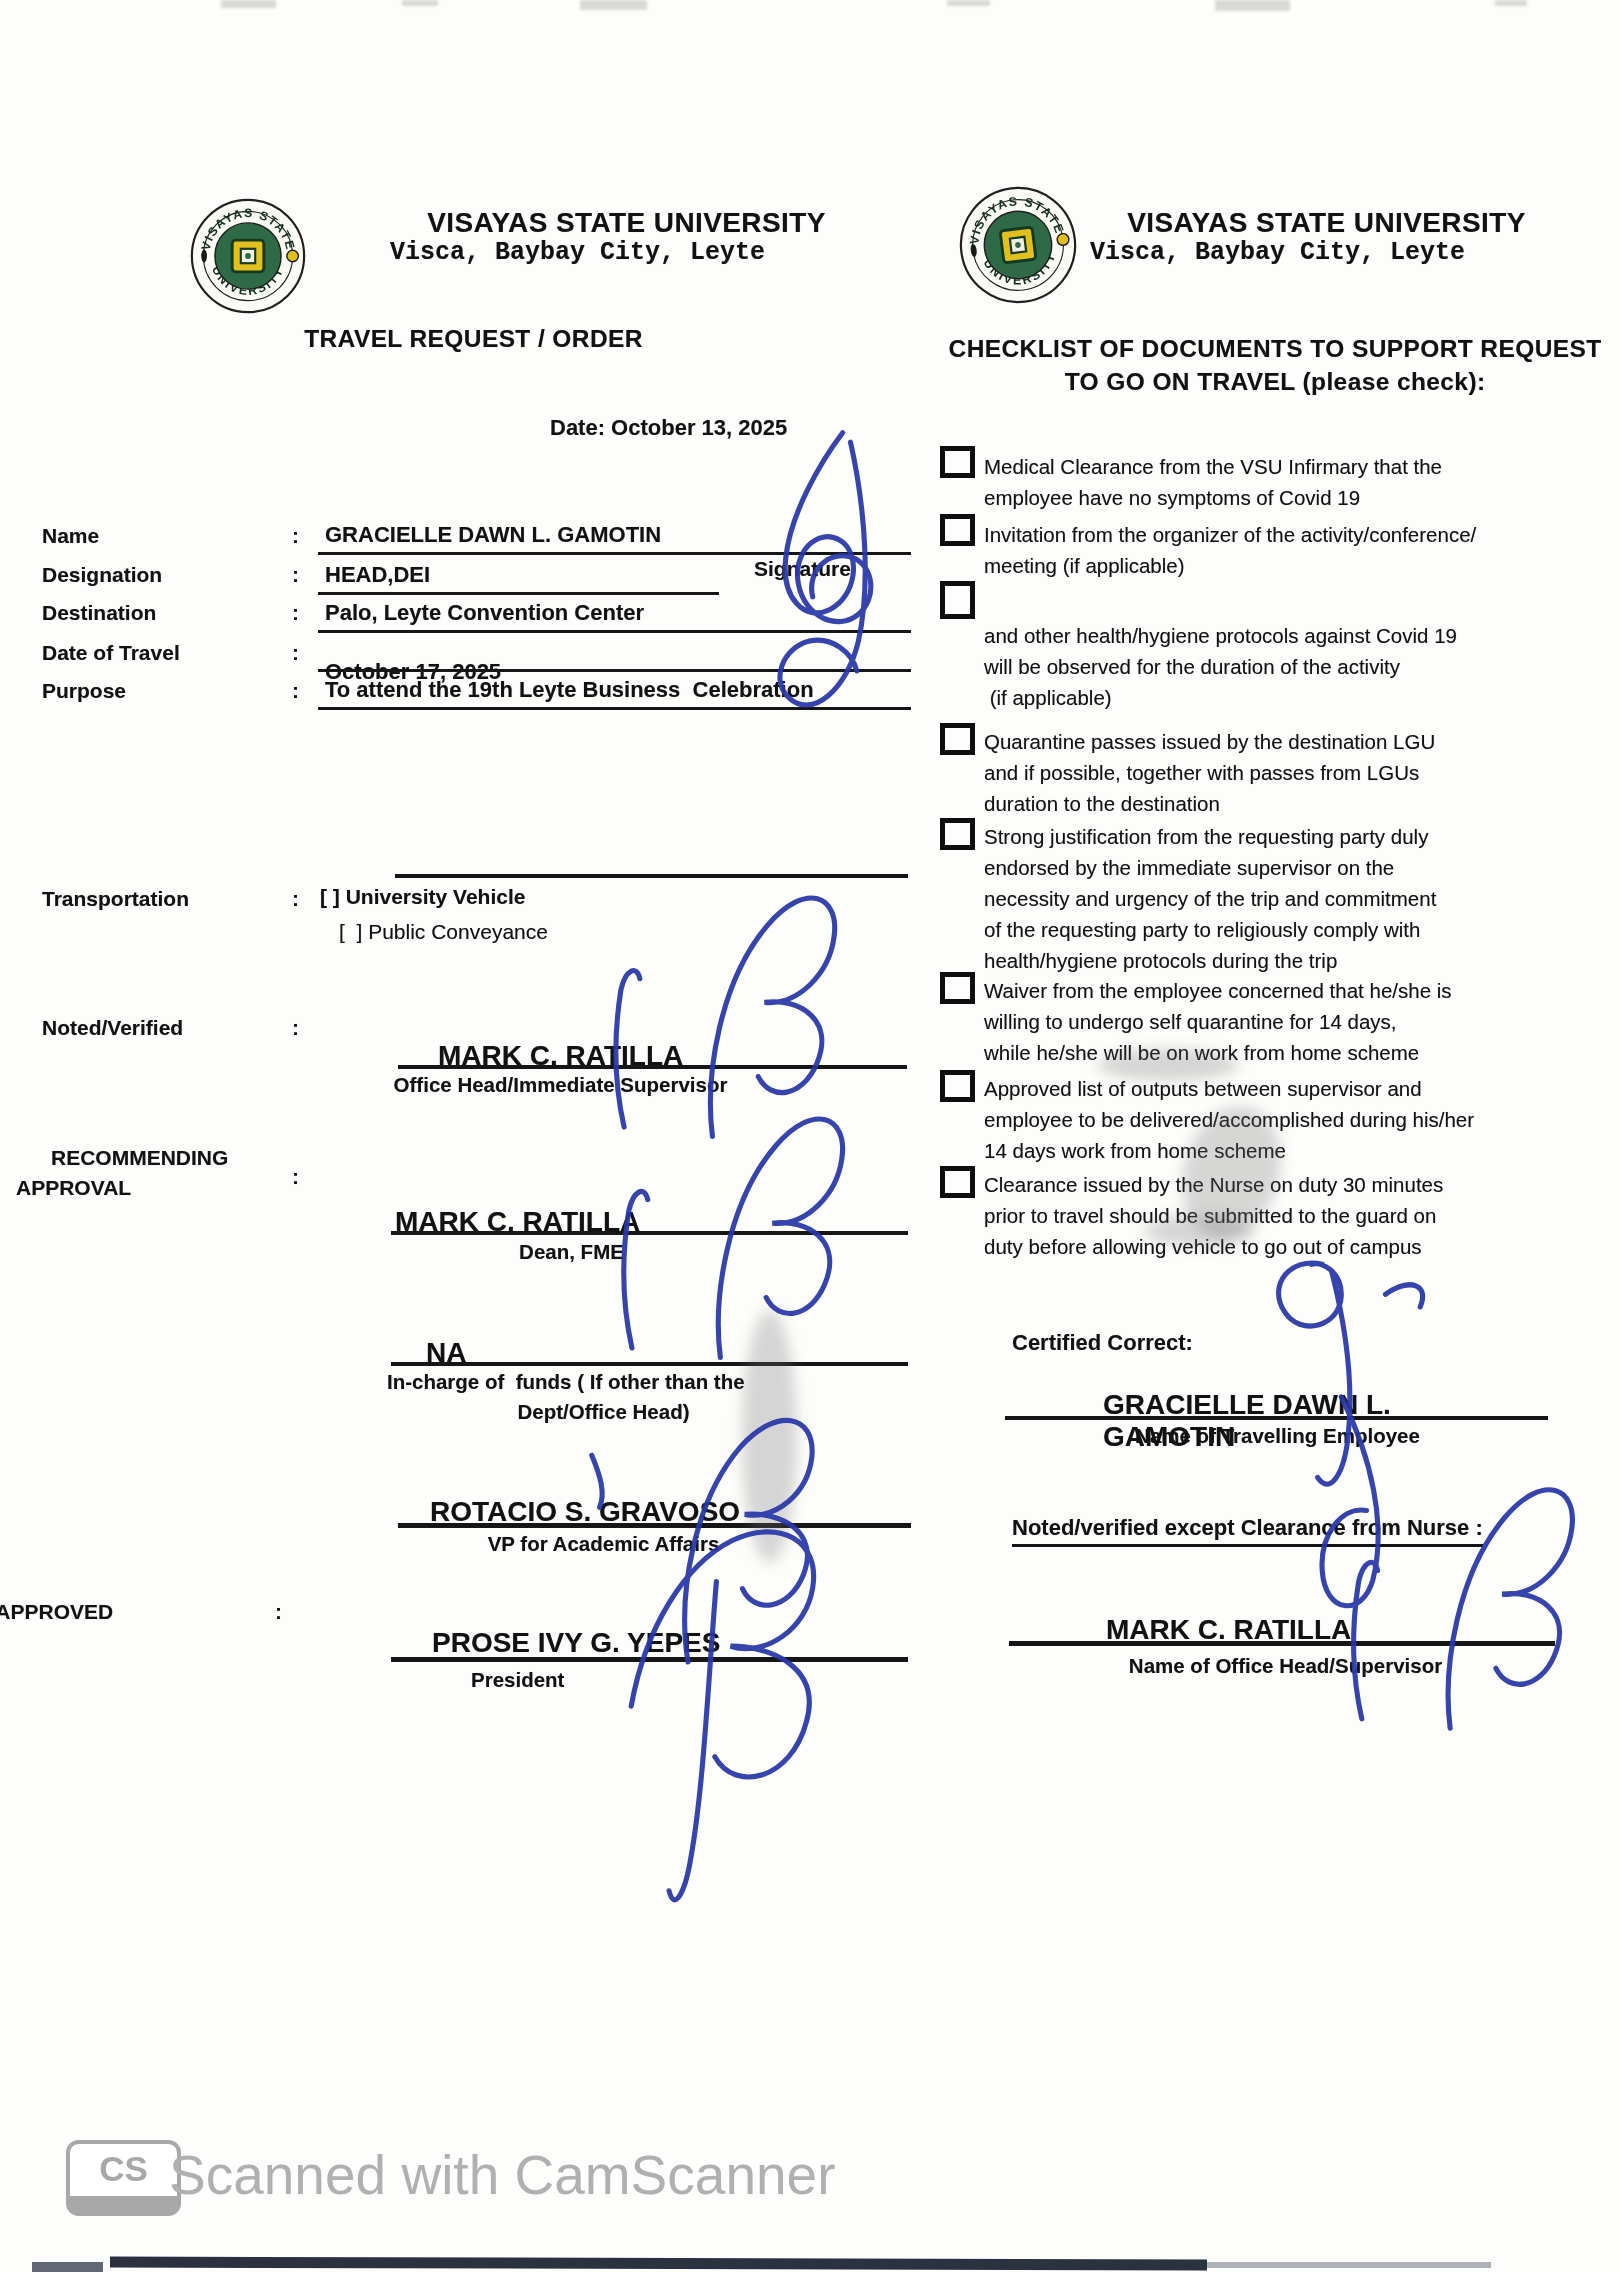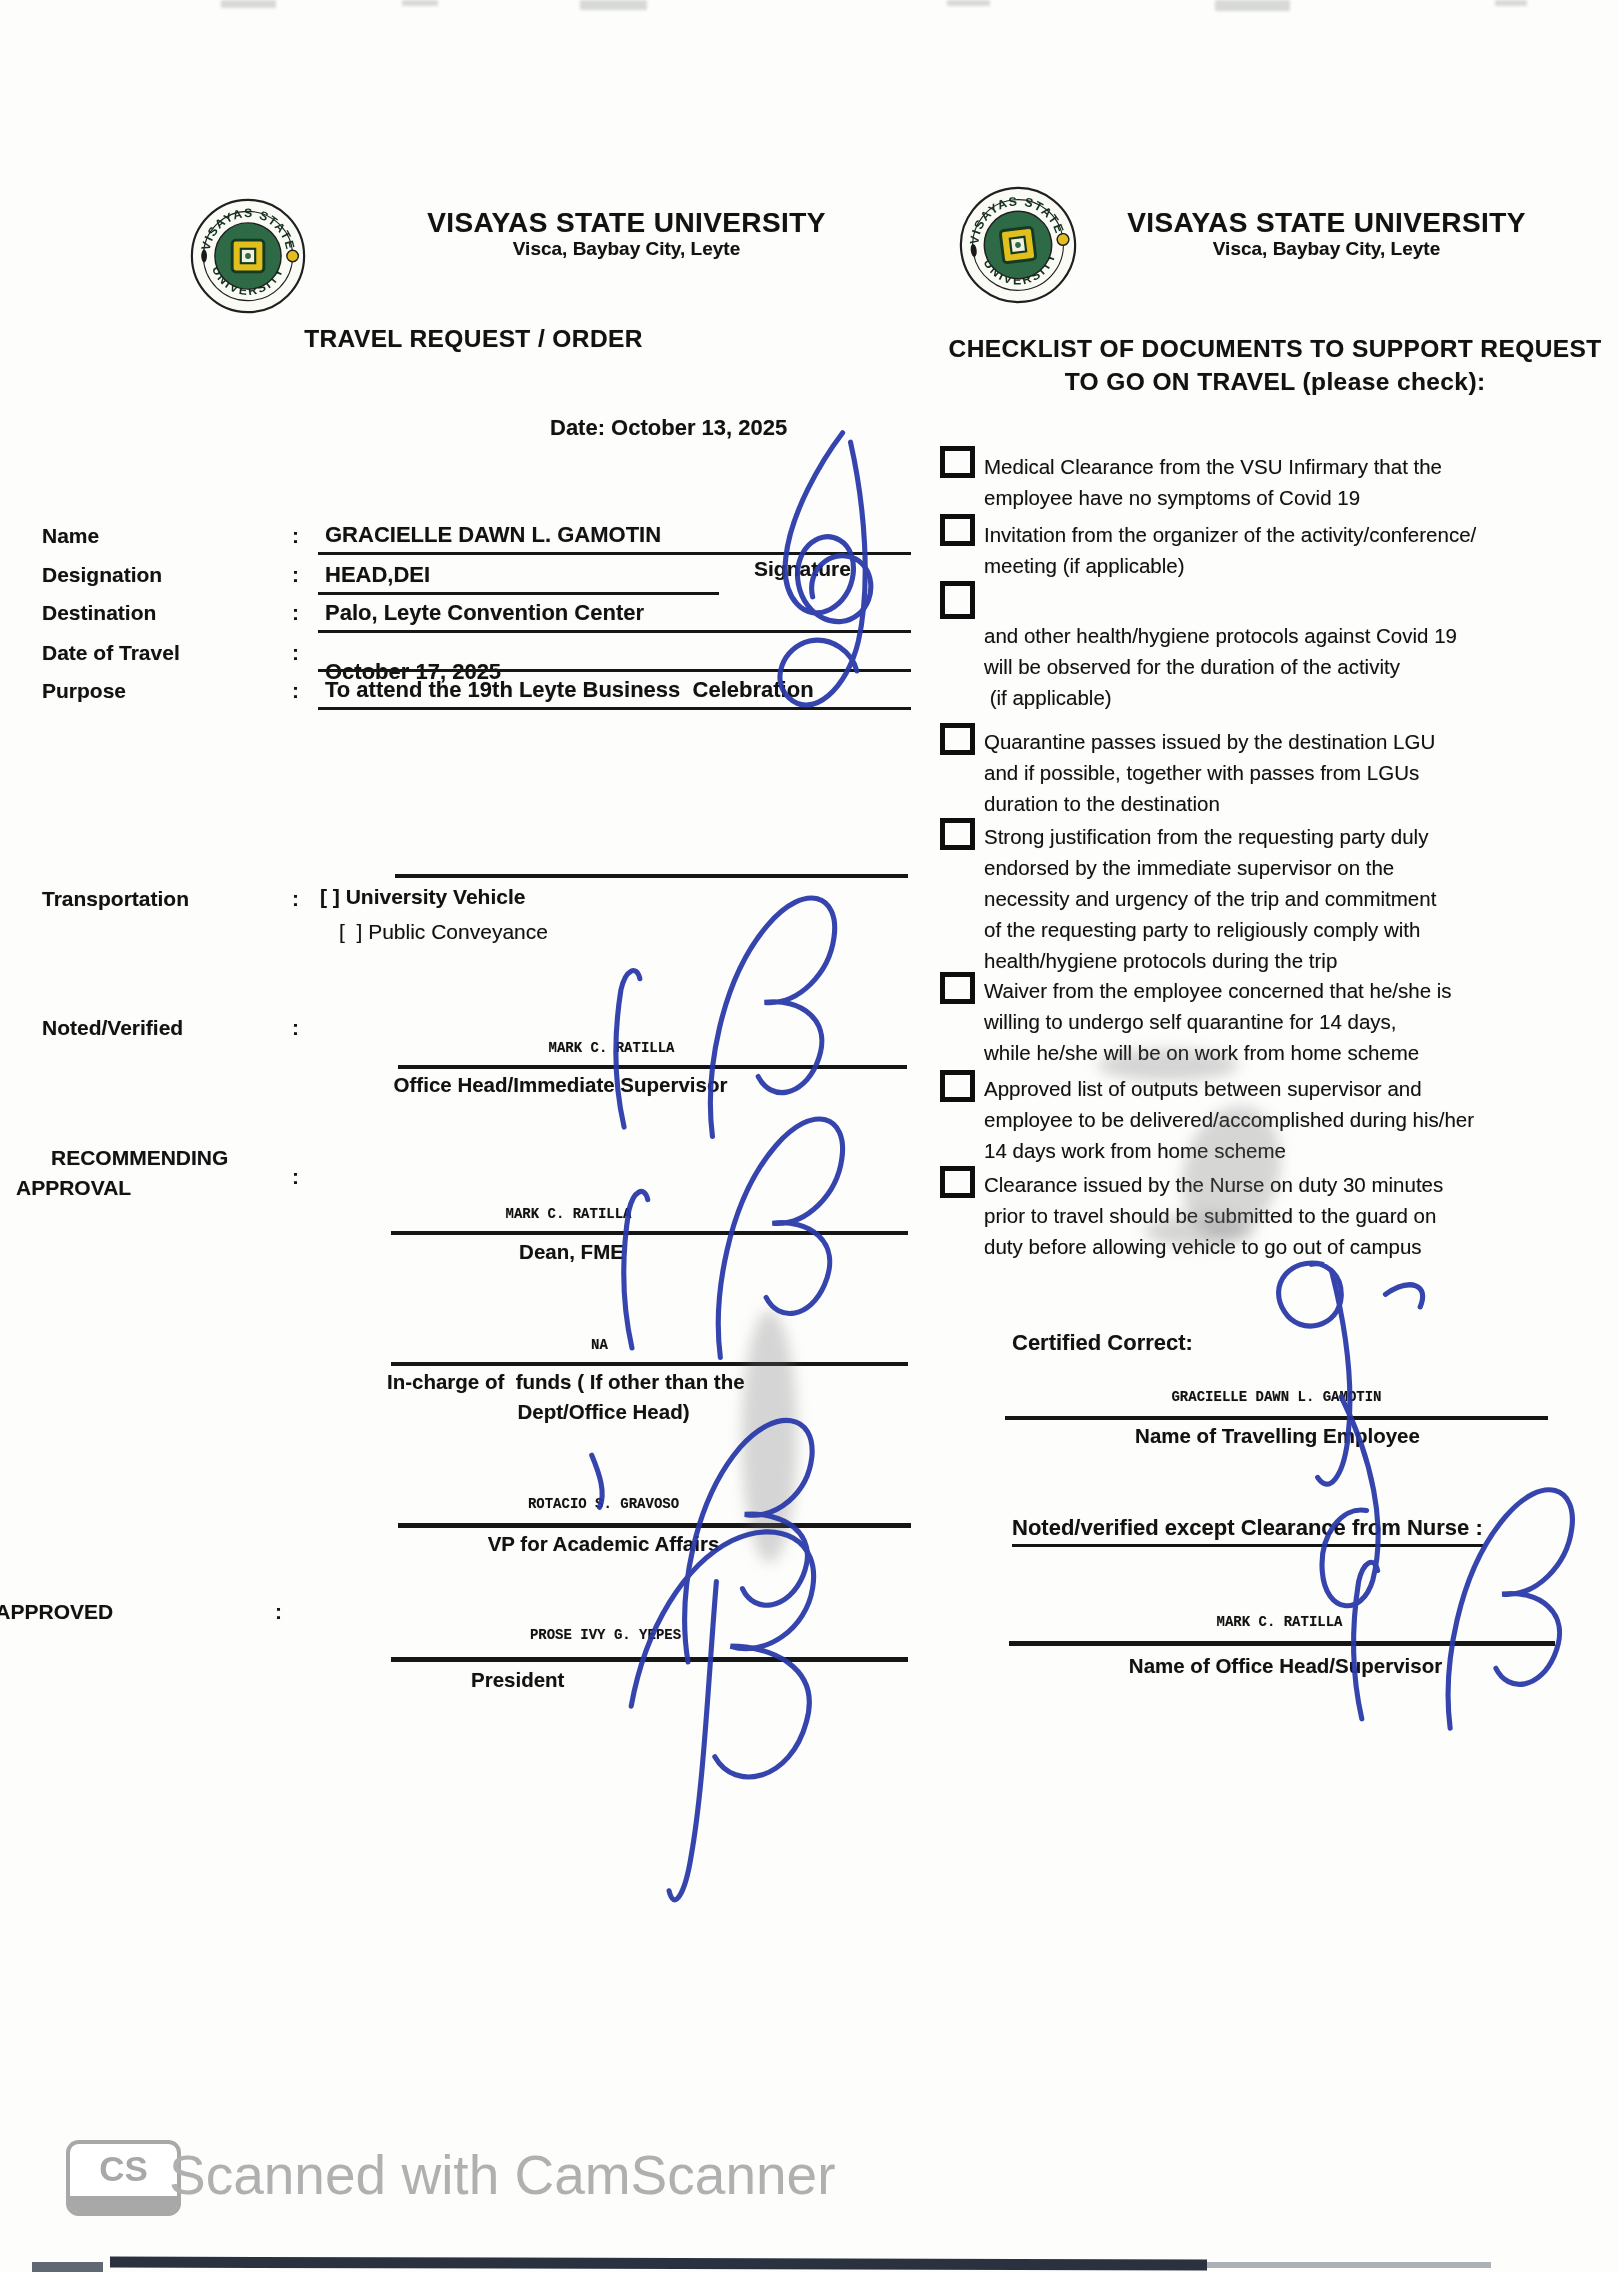--- a/index.html
+++ b/index.html
@@ -2,27 +2,27 @@
 <html style="font-size:12.6px"><head>
 <meta charset="utf-8">
 <style>
   html,body{margin:0;padding:0;background:#e8e8e8;}
   .page{position:relative;width:1619px;height:2273px;background:#fdfdfc;overflow:hidden;
         font-family:"Liberation Sans", sans-serif;color:#111;}
   .abs{position:absolute;}
   .ink{color:#121212;text-shadow:0 0 0.8px rgba(20,20,20,.35);}
   .pre{white-space:pre;}
   .hdr-uni{font-size:28px;font-weight:800;text-align:center;letter-spacing:0.4px;}
-  .hdr-addr{font-size:19px;font-weight:700;text-align:center;}
+  .hdr-addr{font-size:25px;font-weight:700;font-family:Liberation Mono, monospace;}
   .hdr-title{font-size:24.5px;font-weight:800;text-align:center;letter-spacing:0.4px;}
   .lbl{font-size:21px;font-weight:700;}
   .val{font-size:22px;font-weight:700;}
   .colon{font-size:21px;font-weight:700;}
   .rule{background:#161616;height:3.2px;}
-  .signame{font-size:14px;font-weight:700;text-align:center;font-family:Liberation Mono, monospace;}
+  .signame{font-size:28px;font-weight:700;}
   .sigtitle{font-size:20.5px;font-weight:700;text-align:center;}
   .ckline{font-size:20.5px;font-weight:500;line-height:31px;white-space:pre;}
   .ckbox{width:25px;height:22px;border:5.5px solid #0e0e0e;background:transparent;}
   .smudge{position:absolute;border-radius:50%;filter:blur(7px);background:rgba(110,112,110,.28);}
   .edge{position:absolute;background:#b9bdb9;opacity:.55;filter:blur(1.6px);}
   .cs-badge{position:absolute;left:66px;top:2140px;width:68px;height:68px;border:4.7px solid #a8a8a8;
             border-radius:12.6px;background:#fff;padding-left:39px;}
   .cs-badge .cs-txt{position:absolute;top:4.7px;left:0;right:0;text-align:center;
             font-size:35px;font-weight:800;color:#a8a8a8;}
   .cs-badge .cs-bar{position:absolute;left:0;right:0;bottom:0;height:16px;background:#a8a8a8;

